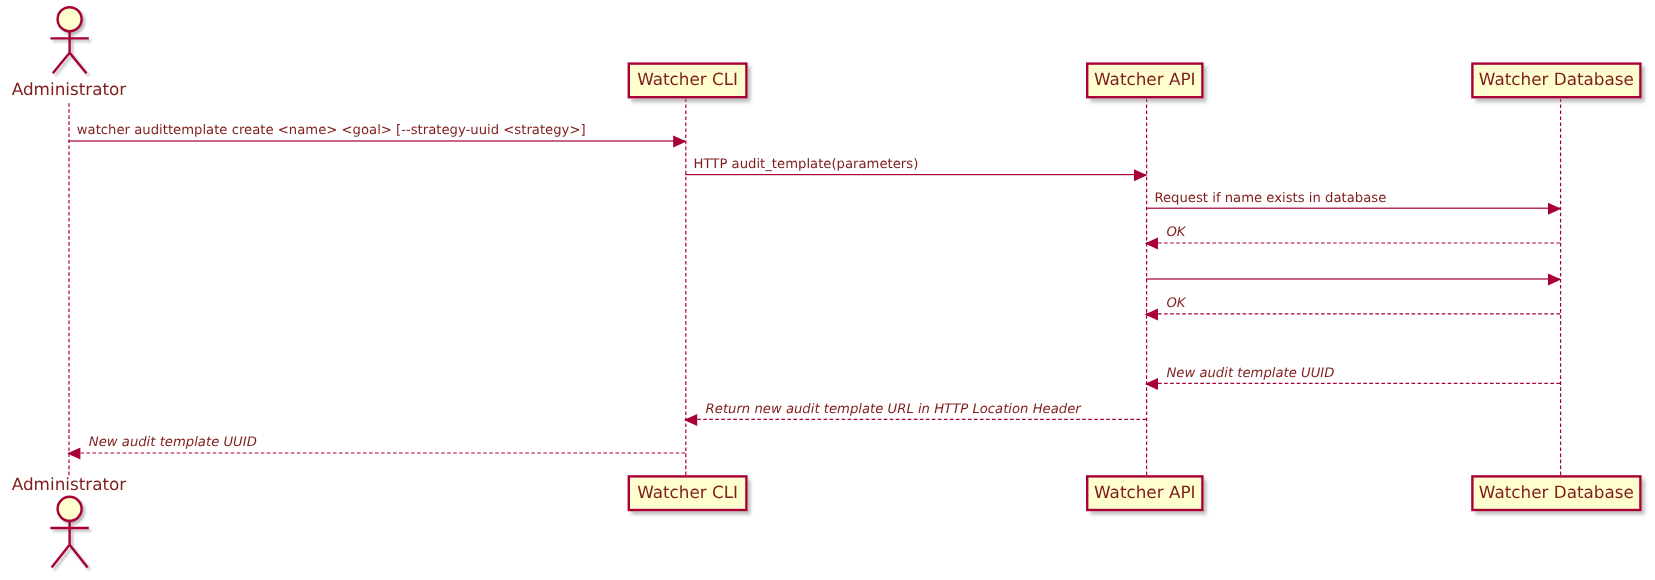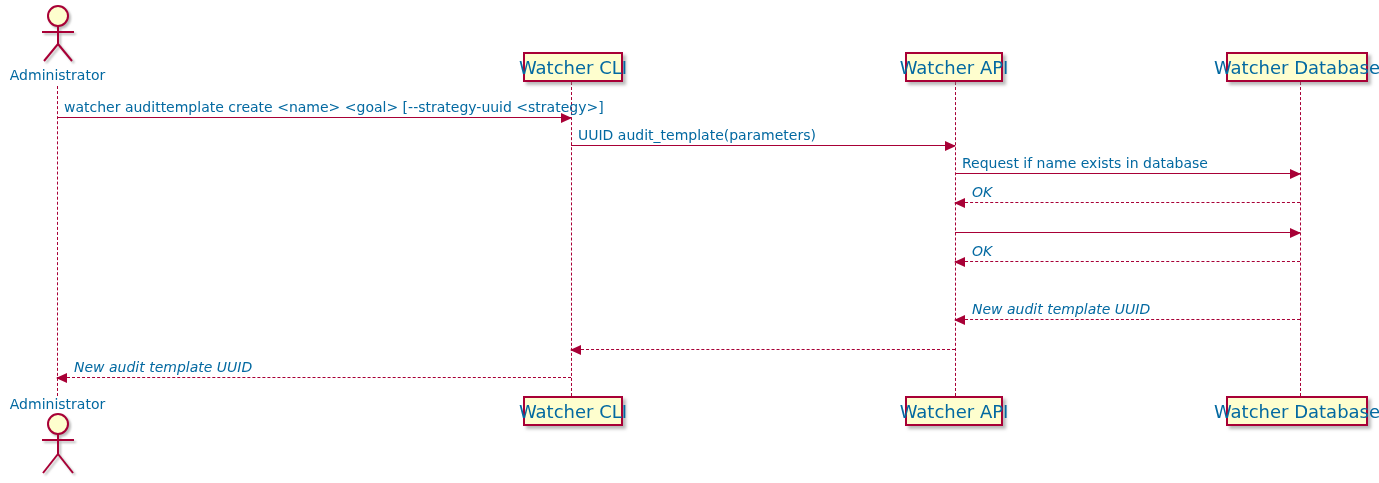--- a/index.html
+++ b/index.html
@@ -1,38 +1,38 @@
 <!DOCTYPE html>
 <html><head>
 <meta charset="utf-8">
 <style>
   html,body{margin:0;padding:0;background:#ffffff;}
   #diagram{
     position:relative;
     width:1379px;height:483px;
     font-family:"DejaVu Sans", sans-serif;
-    color:#0369a1;
+    color:#7f1d1d;
     overflow:hidden;
     background:#ffffff;
   }
   
   .lifeline{
     position:absolute;
     width:0;
     border-left:1px dashed #A80036;
     z-index:0;
   }
   
   .pbox{
     position:absolute;
     background:#FEFECE;
     border:2px solid #A80036;
     box-shadow:3px 3px 3px rgba(130,130,130,0.55);
     display:flex;align-items:center;justify-content:center;
-    font-size:18px;
+    font-size:14px;
     z-index:2;
     box-sizing:border-box;
     white-space:nowrap;
   }
   
   .actor{
     position:absolute;
     display:flex;flex-direction:column;align-items:center;
     z-index:2;
   }
@@ -48,21 +48,21 @@
     height:18px;
     z-index:1;
   }
   .msg .line{
     position:absolute;left:0;right:0;bottom:0;height:0;
     border-bottom:1px solid #A80036;
   }
   .msg.dashed .line{border-bottom-style:dashed;}
   .msg .label{
     position:absolute;bottom:3px;left:7px;
-    font-size:14px;white-space:nowrap;
+    font-size:11px;white-space:nowrap;
   }
   .msg.return .label{left:17px;font-style:italic;}
   .msg .head{
     position:absolute;width:0;height:0;bottom:-5px;
     border-top:5px solid transparent;
     border-bottom:5px solid transparent;
   }
   .msg.fwd .head{right:-1px;border-left:11px solid #A80036;}
   .msg.return .head{left:-1px;border-right:11px solid #A80036;}
 </style>
@@ -99,21 +99,21 @@
       <span>Watcher Database</span>
     </div>
 
   <div class="msg fwd" style="left:57px;top:100px;width:514px;">
     <span class="label">watcher audittemplate create &lt;name&gt; &lt;goal&gt; [--strategy-uuid &lt;strategy&gt;]</span>
     <span class="line"></span>
     <span class="head"></span>
   </div>
 
   <div class="msg fwd" style="left:571px;top:128px;width:384px;">
-    <span class="label">UUID audit_template(parameters)</span>
+    <span class="label">HTTP audit_template(parameters)</span>
     <span class="line"></span>
     <span class="head"></span>
   </div>
 
   <div class="msg fwd" style="left:955px;top:156px;width:345px;">
     <span class="label">Request if name exists in database</span>
     <span class="line"></span>
     <span class="head"></span>
   </div>
 
@@ -135,20 +135,21 @@
   </div>
 
 
   <div class="msg return dashed" style="left:955px;top:302px;width:345px;">
     <span class="label">New audit template UUID</span>
     <span class="line"></span>
     <span class="head"></span>
   </div>
 
   <div class="msg return dashed" style="left:571px;top:332px;width:384px;">
+    <span class="label">Return new audit template URL in HTTP Location Header</span>
     <span class="line"></span>
     <span class="head"></span>
   </div>
 
   <div class="msg return dashed" style="left:57px;top:360px;width:514px;">
     <span class="label">New audit template UUID</span>
     <span class="line"></span>
     <span class="head"></span>
   </div>
 

